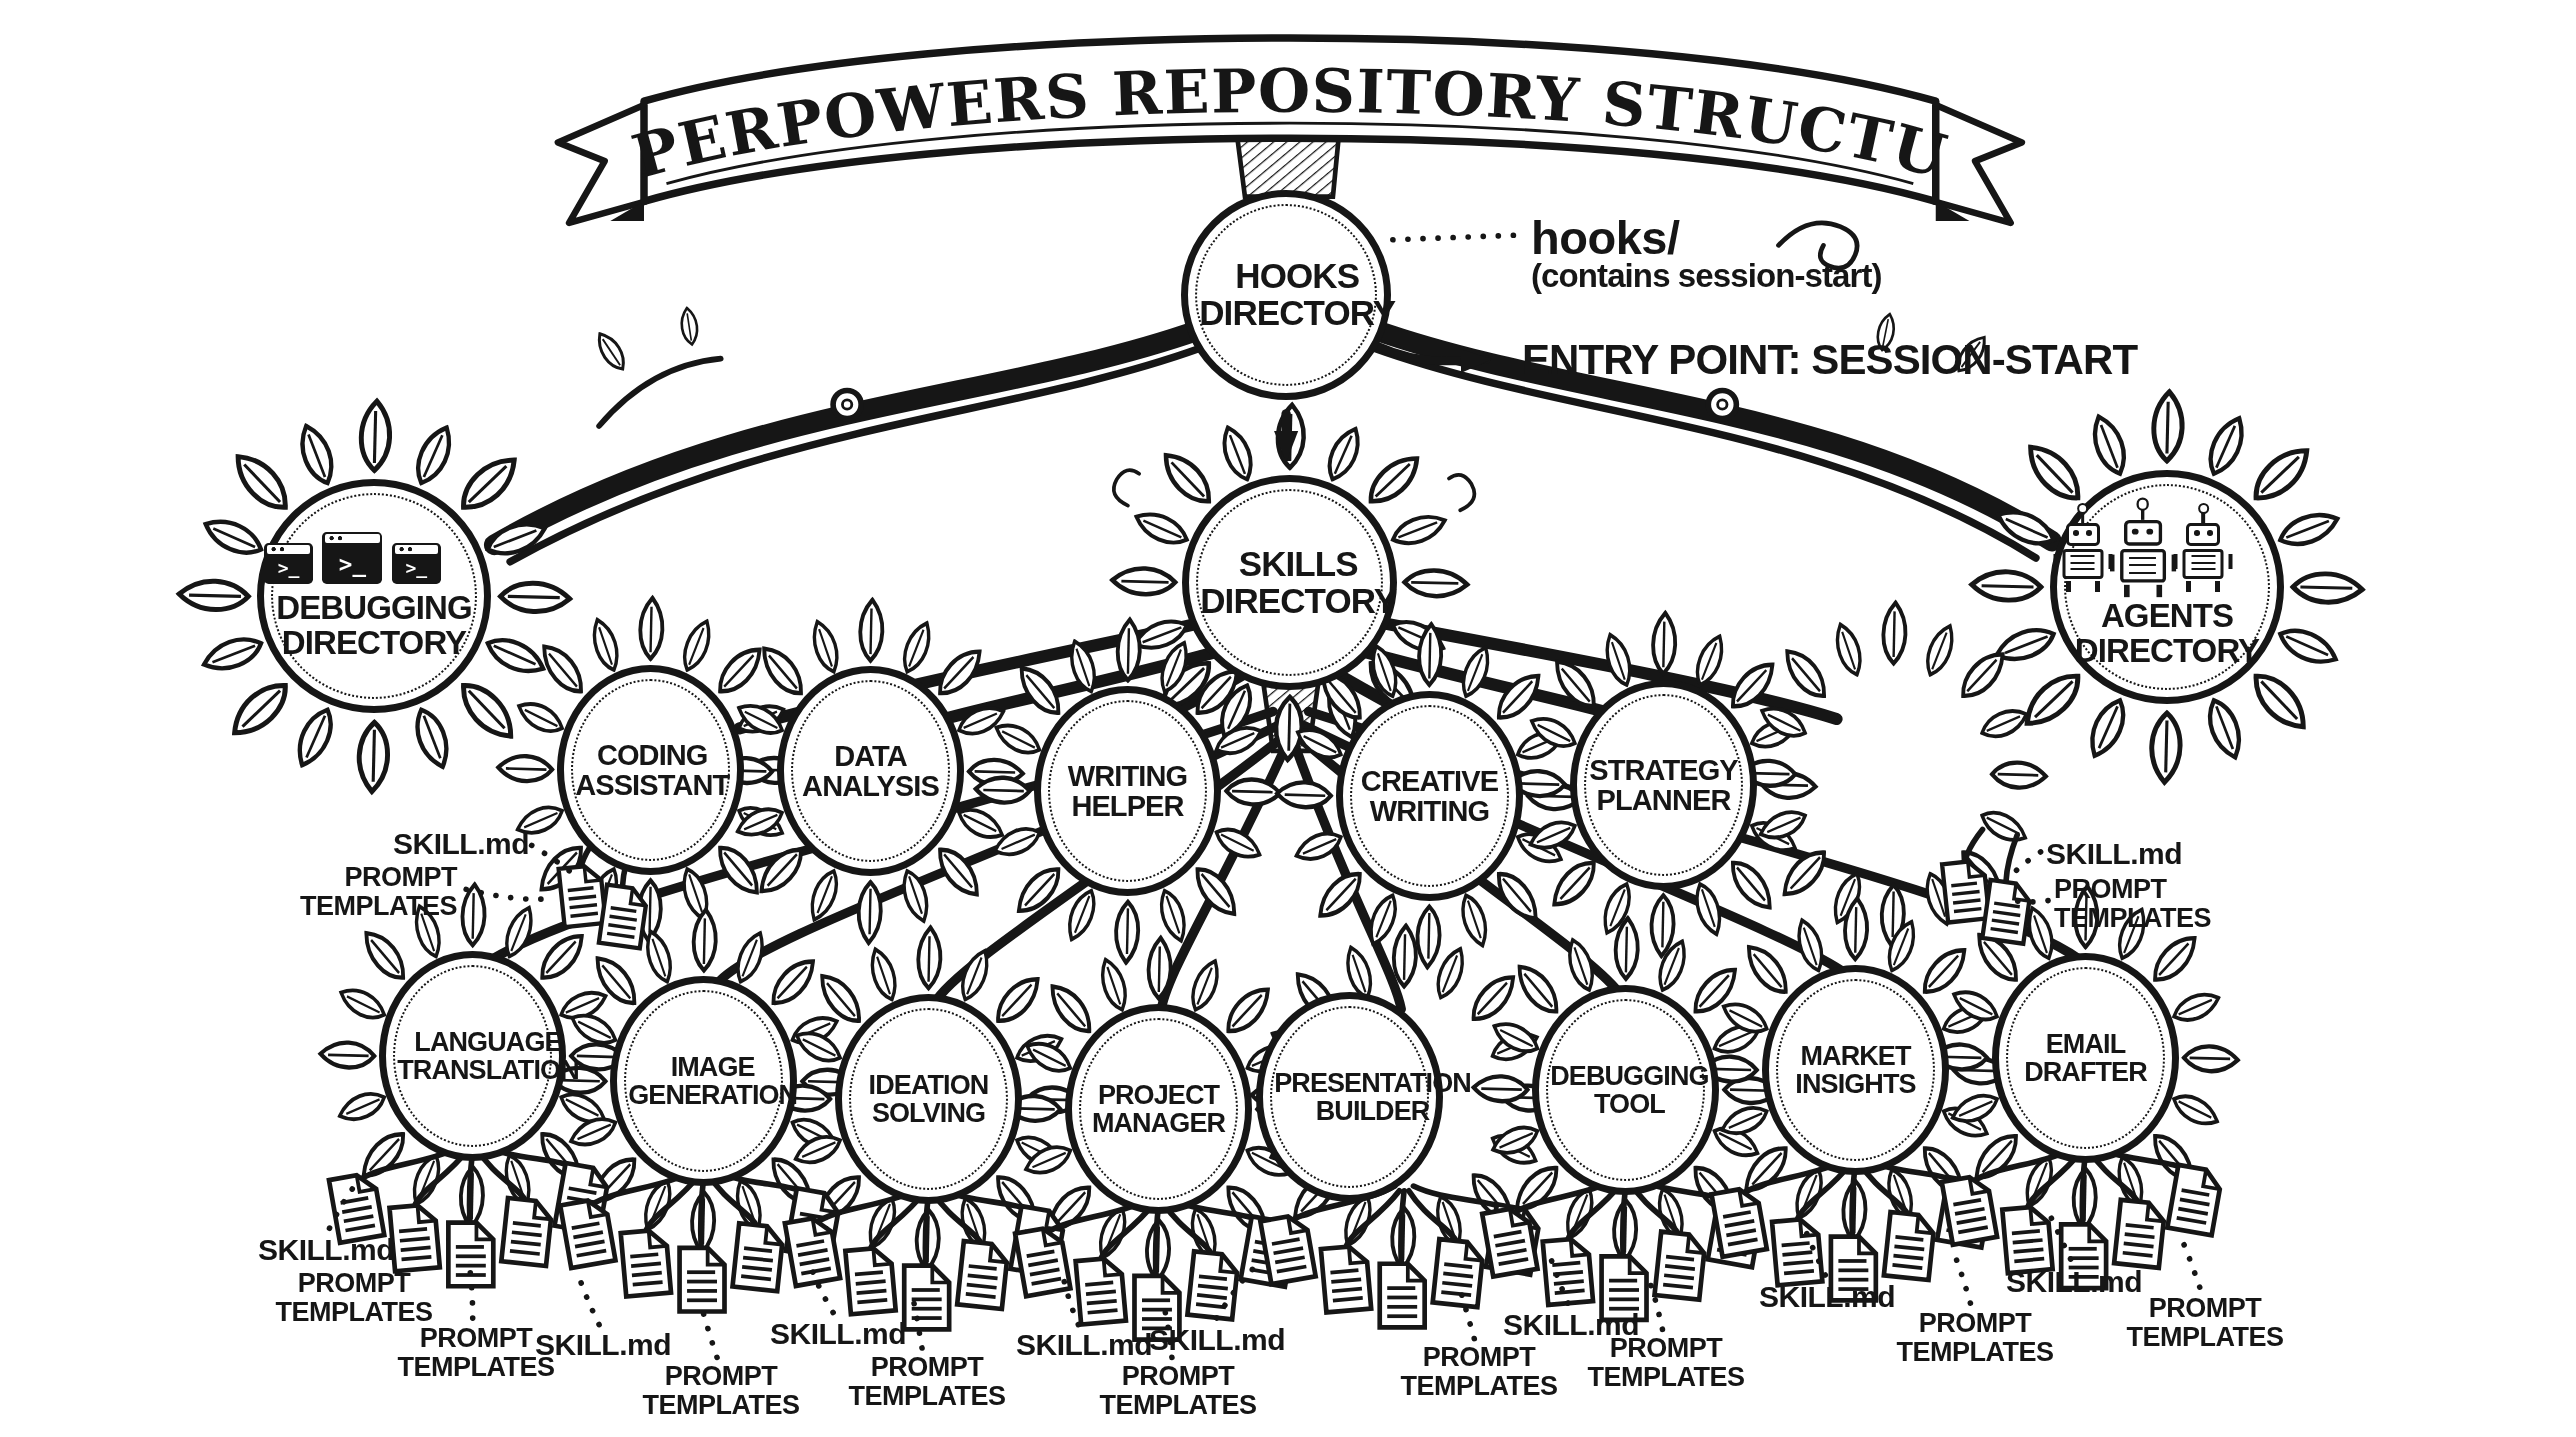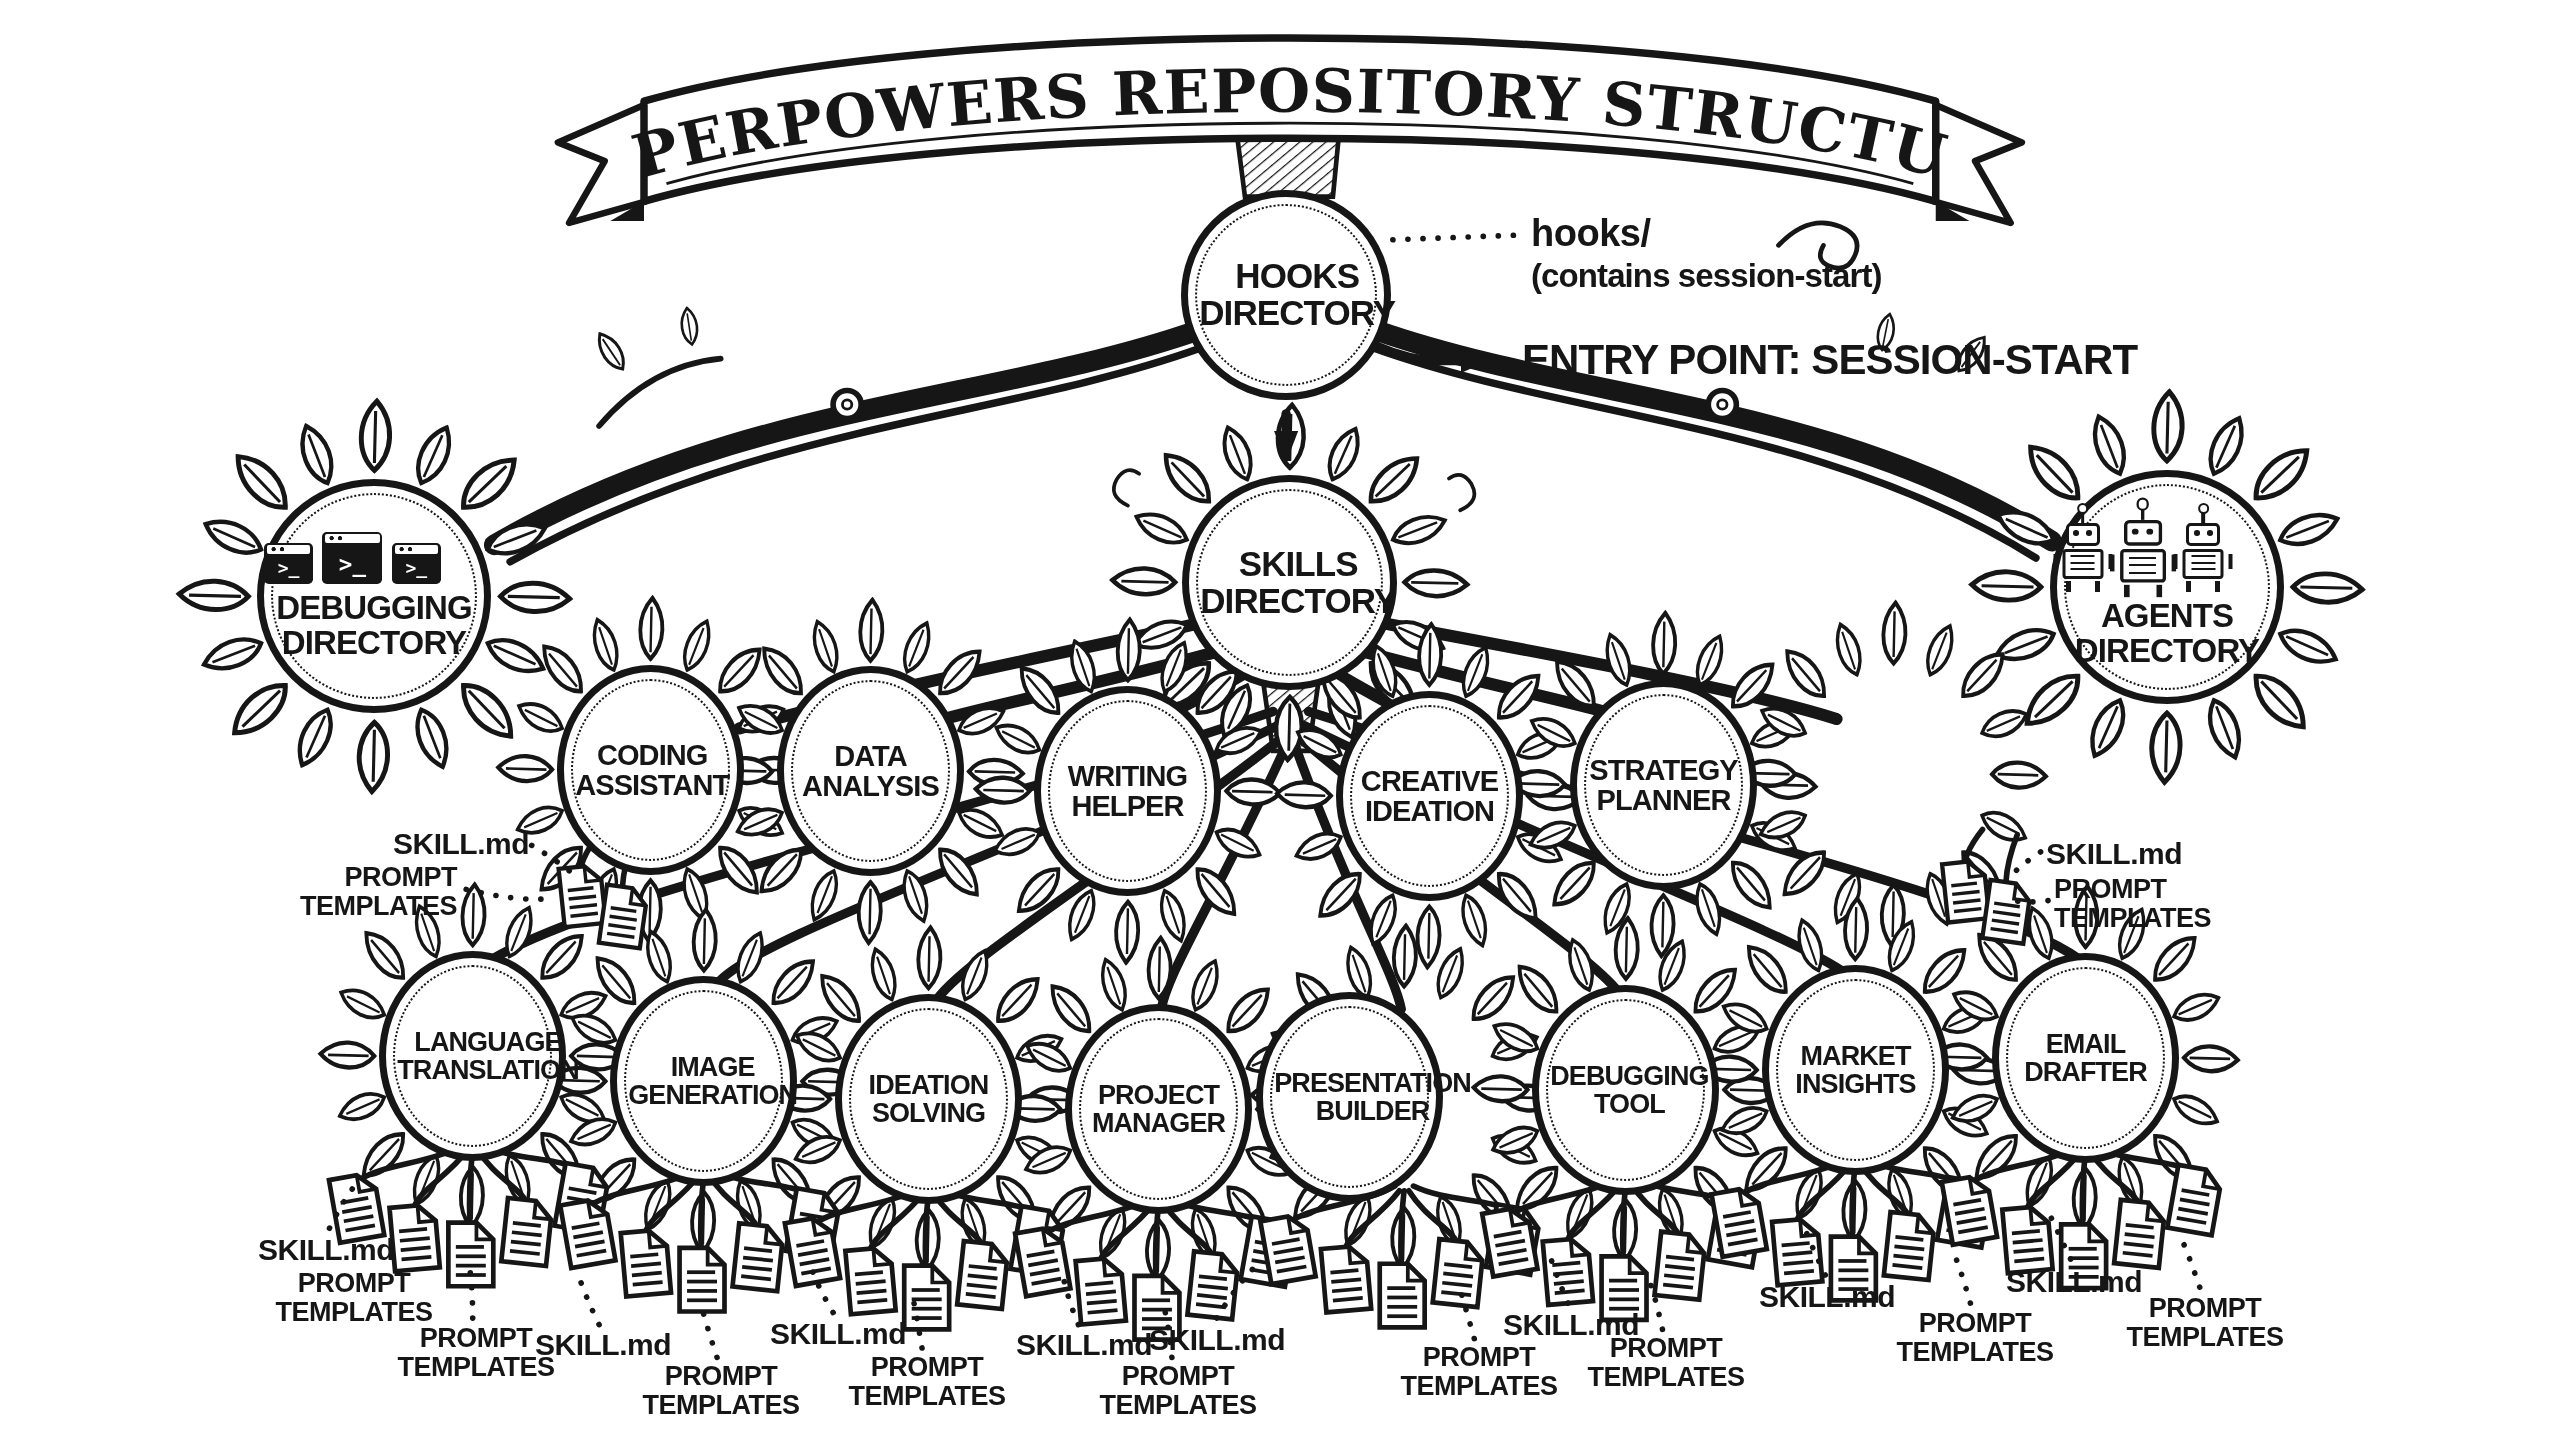--- a/index.html
+++ b/index.html
@@ -41,21 +41,21 @@
   .r-body::before{content:"";position:absolute;inset:3.7px 5.6px;
         background:repeating-linear-gradient(180deg,#161616 0 1.9px,rgba(0,0,0,0) 1.9px 6.6px);}
   .r-body::after{content:"";position:absolute;top:1.9px;left:-12px;right:-12px;height:15px;
         border-left:4.7px solid #161616;border-right:4.7px solid #161616;}
   .r-legs{position:absolute;top:75px;left:50%;transform:translateX(-50%);width:24px;height:11.2px;
         border-left:5.6px solid #161616;border-right:5.6px solid #161616;}
   
   .ann{position:absolute;z-index:4;font-weight:700;line-height:1.08;letter-spacing:-0.5px;color:#161616;white-space:pre-line;}
   .center{transform:translateX(-50%);text-align:center;}
   .r{text-align:right;}
-  .hooks-path{font-size:38px;}
+  .hooks-path{font-size:47px;}
   .hooks-note{font-size:33px;font-weight:600;letter-spacing:-0.9px;}
   .entry{font-size:42px;letter-spacing:-0.9px;}
   .flabel{font-size:30px;}
   .ptlabel{font-size:27px;width:173px;}
 </style>
 </head>
 <body>
 
 <div class="stage">
 
@@ -292,21 +292,21 @@
   <div class="node mid" style="left:557px;top:665px;width:187px;height:210px">
     <div class="nlabel">CODING ASSISTANT</div>
     </div>
   <div class="node mid" style="left:777px;top:666px;width:187px;height:210px">
     <div class="nlabel">DATA ANALYSIS</div>
     </div>
   <div class="node mid" style="left:1034px;top:686px;width:187px;height:210px">
     <div class="nlabel">WRITING HELPER</div>
     </div>
   <div class="node mid" style="left:1336px;top:691px;width:187px;height:210px">
-    <div class="nlabel">CREATIVE IDEATION</div>
+    <div class="nlabel">CREATIVE WRITING</div>
     </div>
   <div class="node mid" style="left:1570px;top:680px;width:187px;height:210px">
     <div class="nlabel">STRATEGY PLANNER</div>
     </div>
 
   <div class="node bot" style="left:379px;top:951px;width:187px;height:210px">
     <div class="nlabel">LANGUAGE TRANSLATION</div>
     </div>
   <div class="node bot" style="left:610px;top:976px;width:187px;height:210px">
     <div class="nlabel">IMAGE GENERATION</div>

